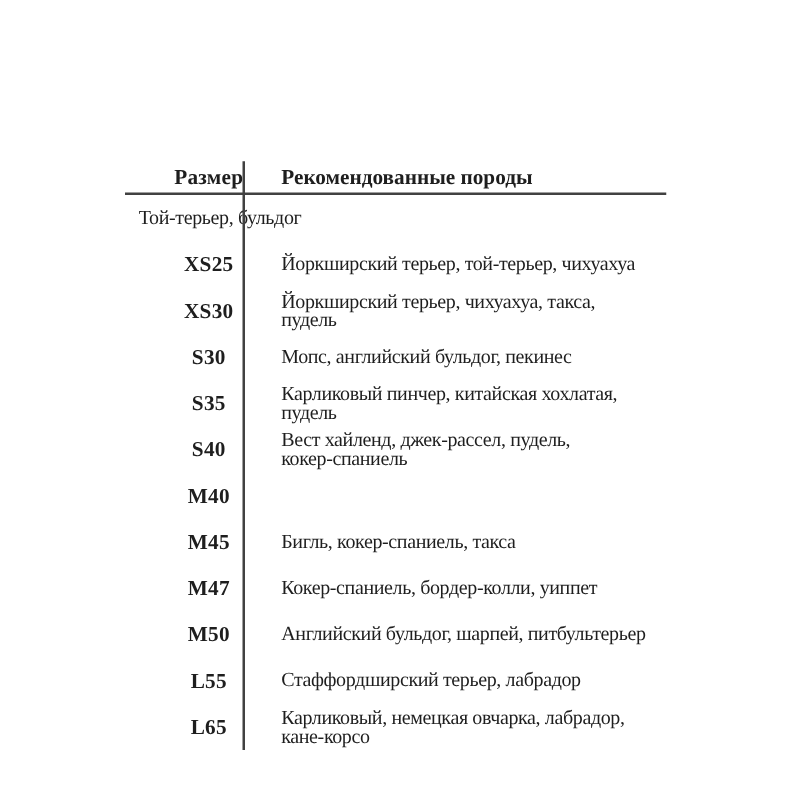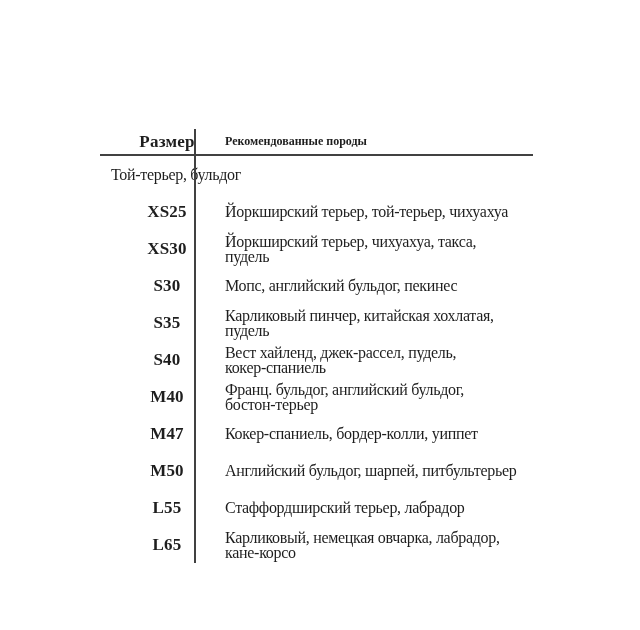--- a/index.html
+++ b/index.html
@@ -54,21 +54,21 @@
     display:flex;
     align-items:center;
     padding-left:11px;
     font-size:16px;
     line-height:15px;
     letter-spacing:-0.3px;
     white-space:pre-line;
   }
   .row.header .col-breeds{
     font-weight:700;
-    font-size:12px;
+    font-size:17px;
     line-height:17px;
     letter-spacing:0;
   }
 </style>
 </head>
 <body>
 
 <div class="canvas">
   <div class="size-table">
     <div class="v-divider"></div>
@@ -99,22 +99,24 @@
       <div class="col-breeds">Карликовый пинчер, китайская хохлатая,
 пудель</div>
     </div>
     <div class="row">
       <div class="col-size">S40</div>
       <div class="col-breeds">Вест хайленд, джек-рассел, пудель,
 кокер-спаниель</div>
     </div>
     <div class="row">
       <div class="col-size">M40</div>
-      <div class="col-breeds">Франц. бульдог, английский бульдог,
-бостон-терьер</div>
+    </div>
+    <div class="row">
+      <div class="col-size">M45</div>
+      <div class="col-breeds">Бигль, кокер-спаниель, такса</div>
     </div>
     <div class="row">
       <div class="col-size">M47</div>
       <div class="col-breeds">Кокер-спаниель, бордер-колли, уиппет</div>
     </div>
     <div class="row">
       <div class="col-size">M50</div>
       <div class="col-breeds">Английский бульдог, шарпей, питбультерьер</div>
     </div>
     <div class="row">

